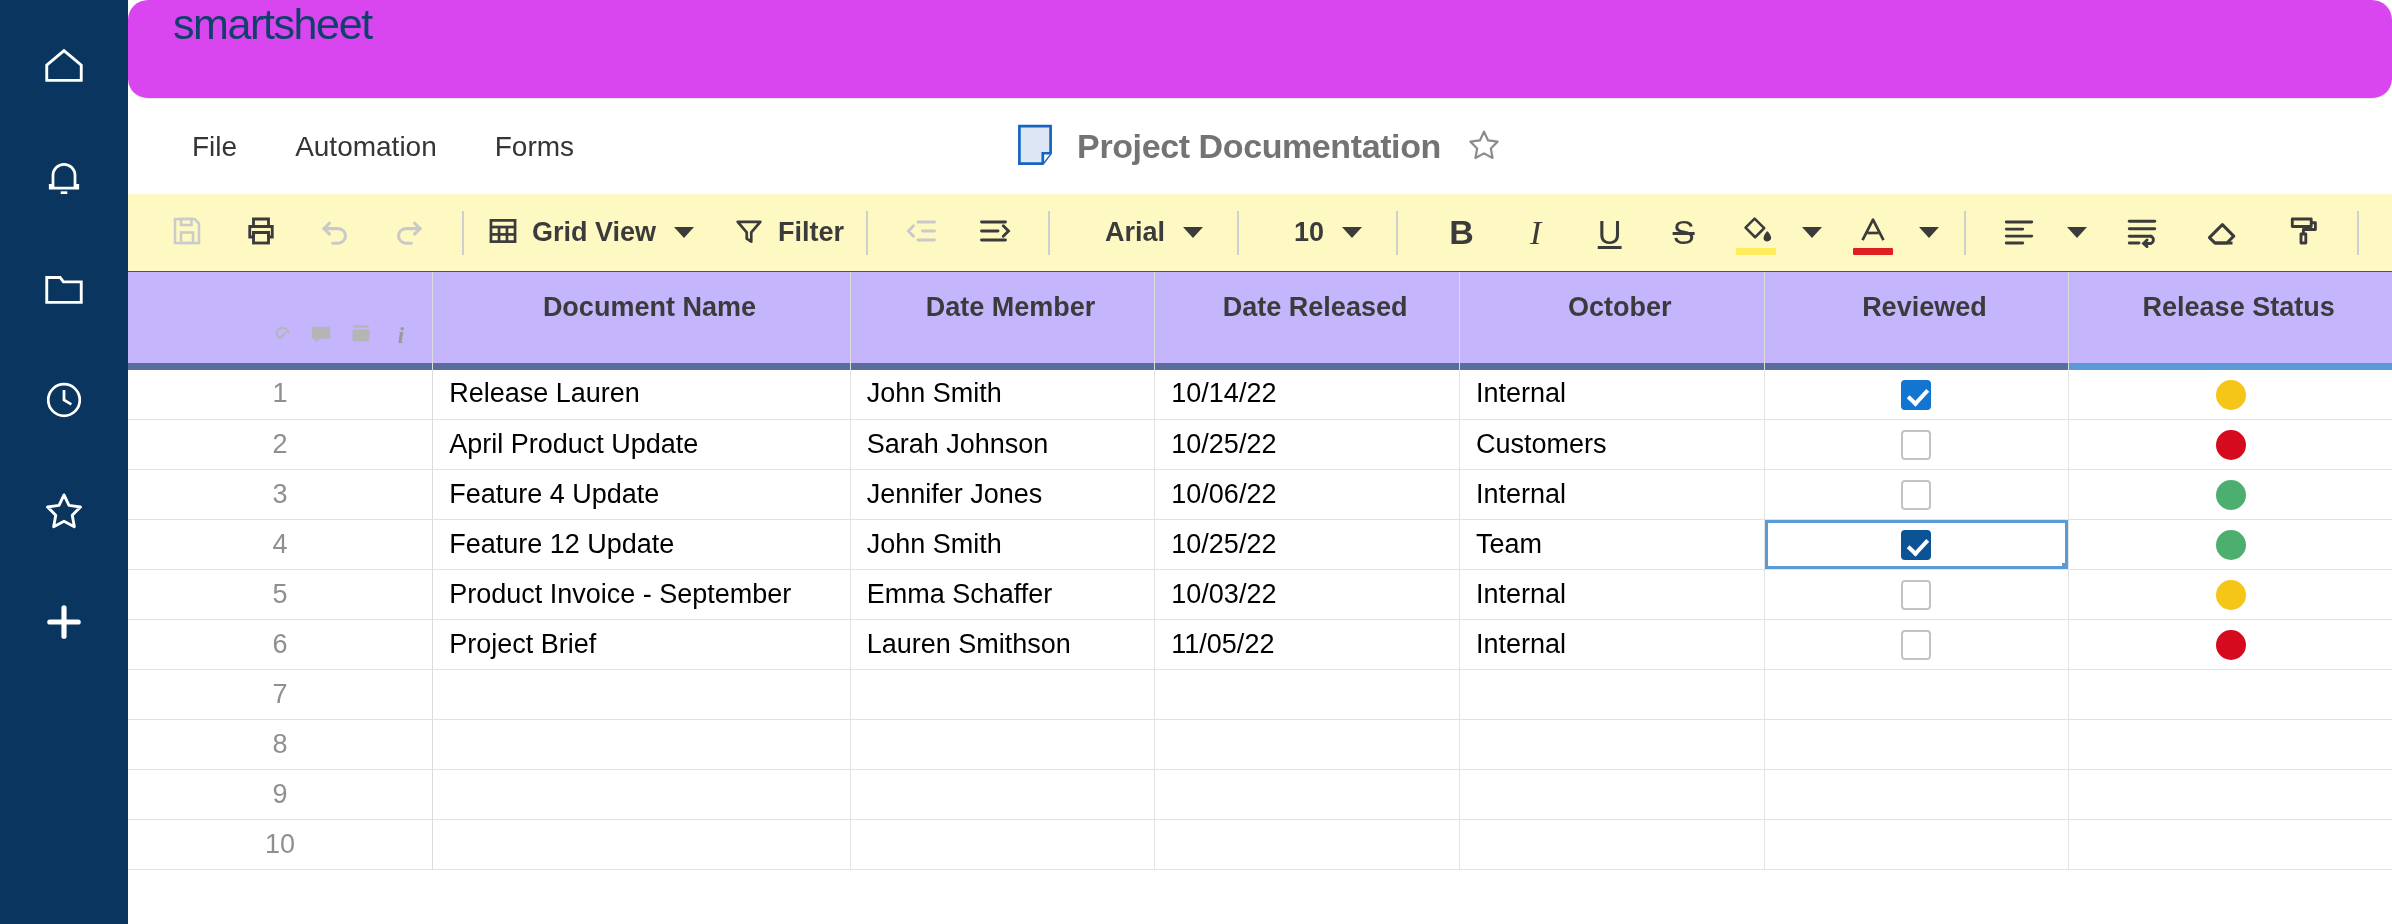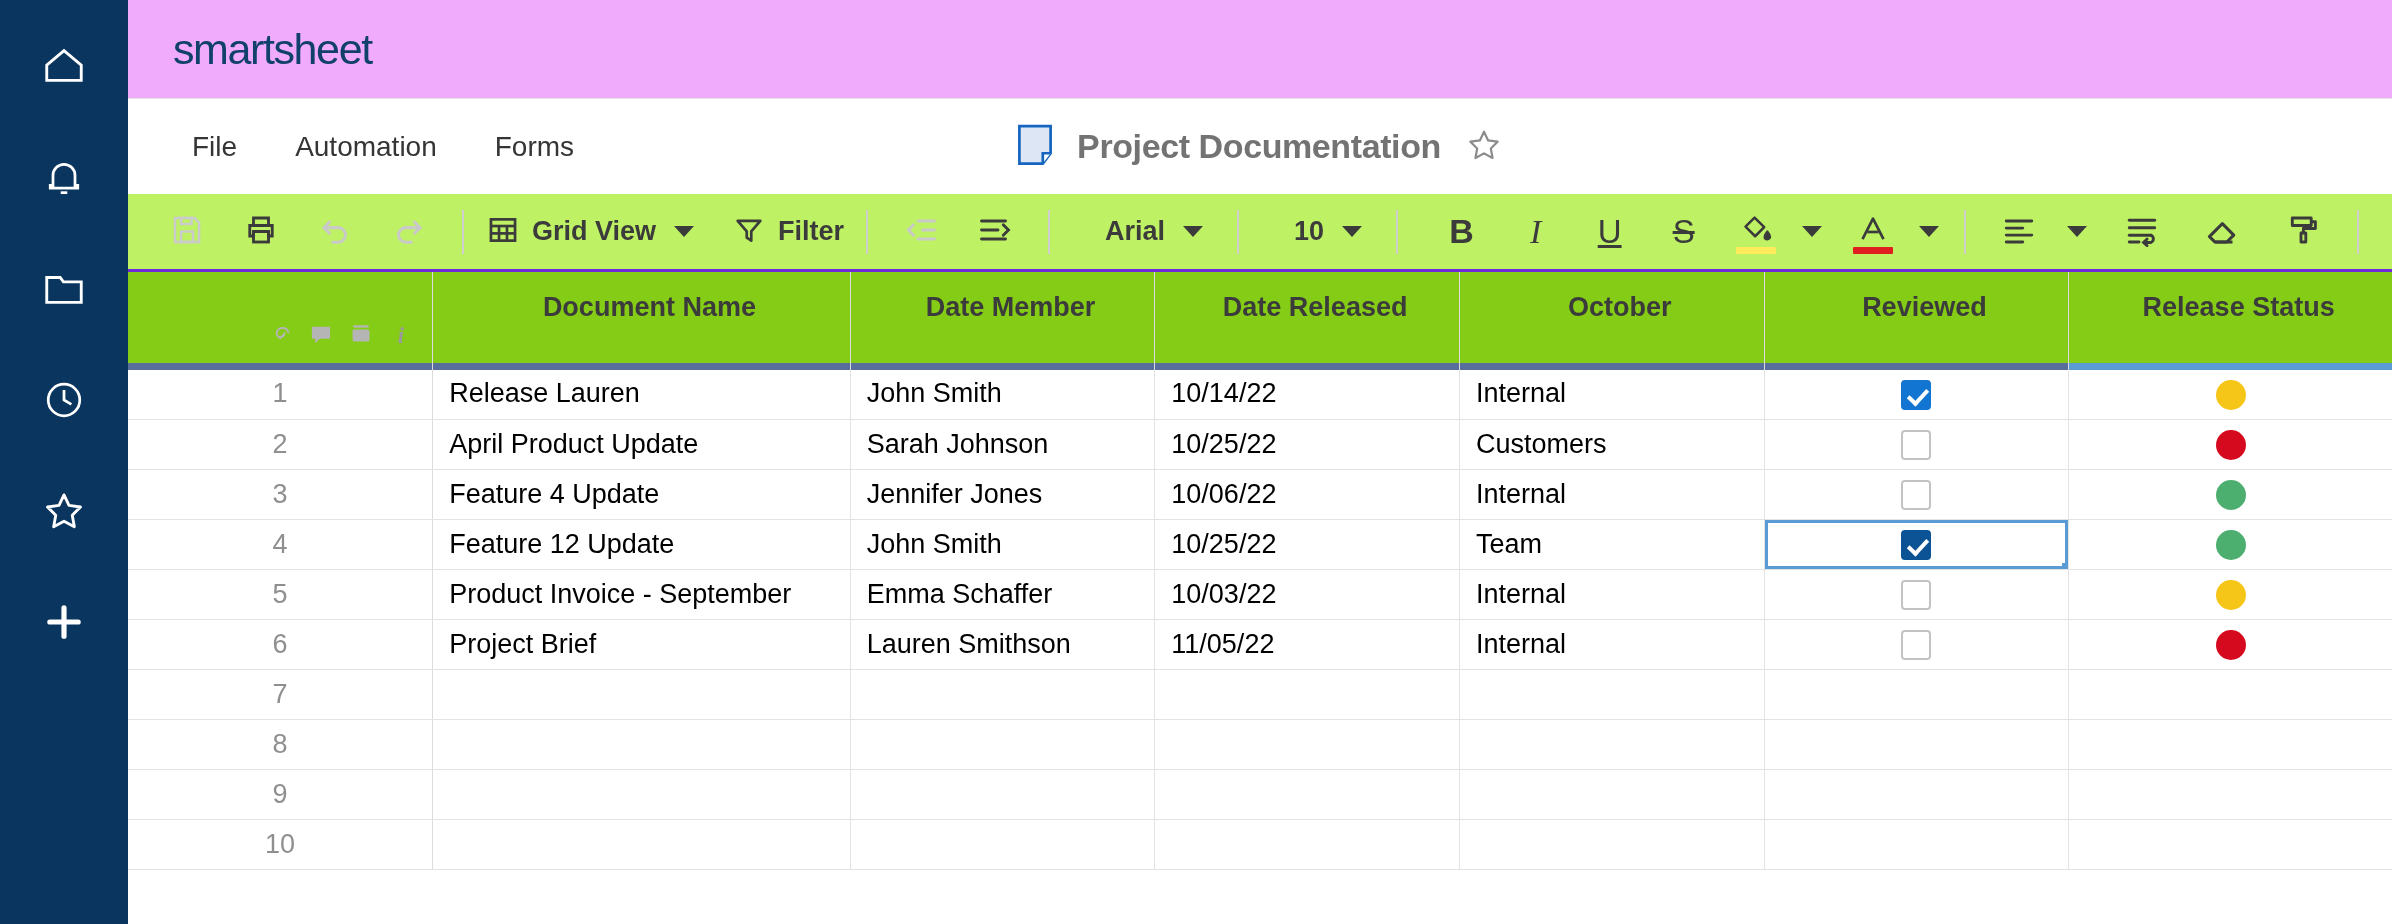--- a/index.html
+++ b/index.html
@@ -26,23 +26,24 @@
     cursor: pointer;
   }
   .rail-item svg { display: block; }
   .rail-gap { height: 37px; }
 
   
   .main { flex: 1 1 auto; display: flex; flex-direction: column; min-width: 0; }
 
   .brandbar {
     height: 99px; flex: 0 0 99px;
-    display: flex; align-items: center;
+    display: flex; 
     border-bottom: 1px solid #e4e4e4;
-    background: #f0abfc;
+    background: #d946ef;
+    border-radius: 20px;
   }
   .brand-logo {
     margin-left: 45px;
     font-size: 43px;
     font-weight: 400;
     letter-spacing: -1.4px;
     color: #10406b;
   }
 
   
@@ -66,22 +67,22 @@
   .sheet-title-wrap > * { pointer-events: auto; }
   .sheet-title {
     font-size: 34px; font-weight: bold; color: #737373;
     letter-spacing: -0.4px; white-space: nowrap;
   }
 
   
   .toolbar {
     height: 78px; flex: 0 0 78px;
     display: flex; align-items: center;
-    border-bottom: 3px solid #6d28d9;
-    background: #bef264;
+    border-bottom: 1px solid #6d28d9;
+    background: #fef9c3;
     padding-left: 22px;
   }
   .tb-btn {
     height: 56px; min-width: 56px;
     display: flex; align-items: center; justify-content: center;
     margin: 0 9px; cursor: pointer; border-radius: 3px;
     position: relative;
   }
   .tb-sep { width: 2px; height: 44px; background: #cfcfcf; margin: 0 16px; flex: 0 0 2px; }
   .tb-label {
@@ -101,21 +102,21 @@
     margin-left: 21px;
   }
   .colorbar { position: absolute; left: 8px; right: 8px; bottom: 6px; height: 7px; border-radius: 1px; }
 
   
   .gridwrap { flex: 1 1 auto; position: relative; overflow: hidden; background: #fff; }
   .grid { width: 100%; border-collapse: collapse; table-layout: fixed; }
 
   .hdr-row { height: 97px; background: #f7f7f5; }
   .hdr-cell {
-    background: #84cc16;
+    background: #c4b5fd;
     border-right: 1px solid #dcdcdc;
     vertical-align: top;
     padding: 20px 0 0 16px;
     font-size: 27px; font-weight: bold; color: #3b3b3b;
     position: relative;
     white-space: nowrap;
   }
   .hdr-cell.rownum { padding: 0; border-right: 1px solid #dcdcdc; }
   .hdr-underline {
     position: absolute; left: 0; right: 0; bottom: -1px; height: 7px;

